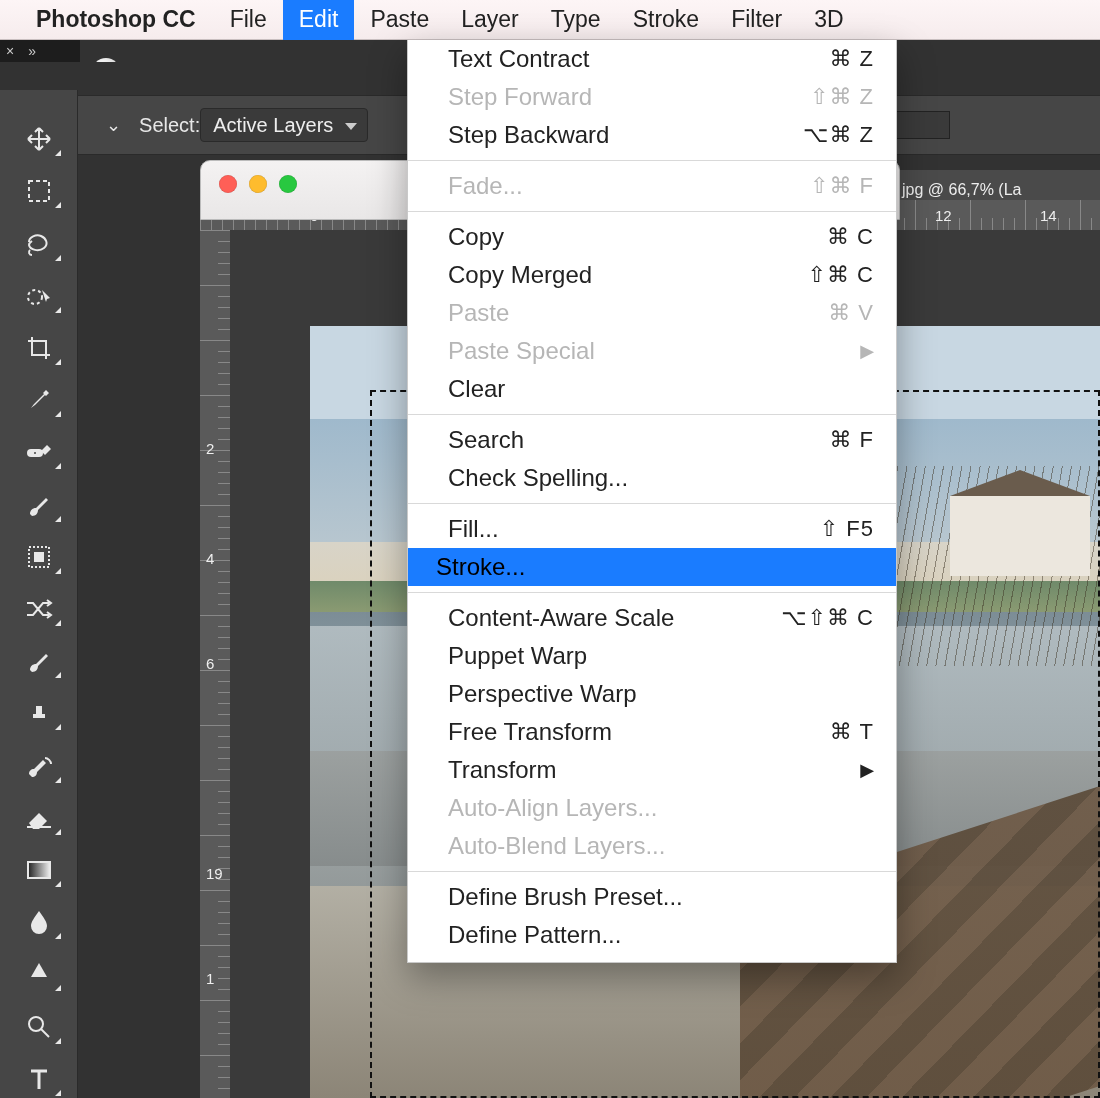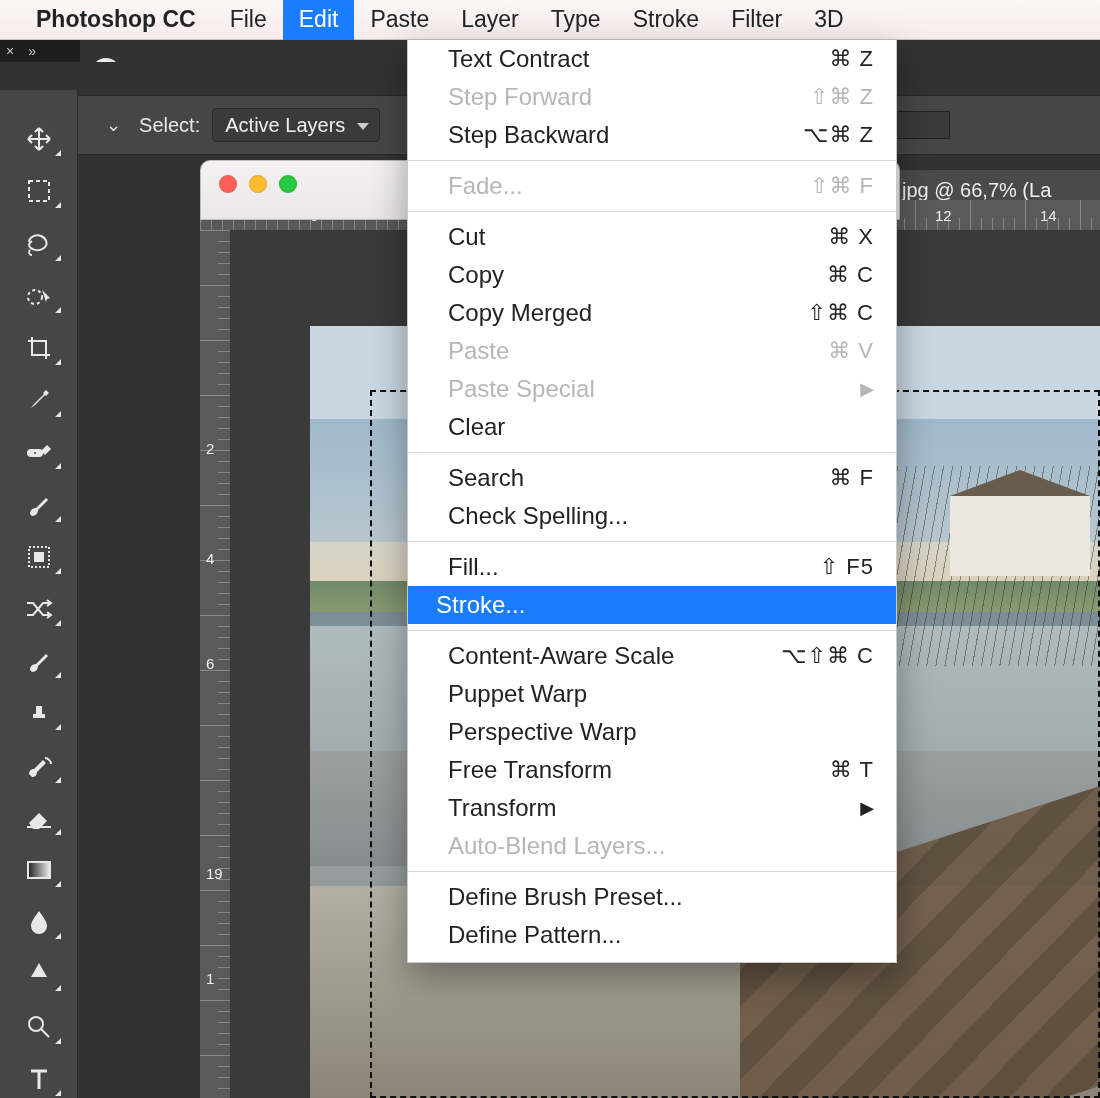--- a/index.html
+++ b/index.html
@@ -33,21 +33,21 @@
     display:flex; flex-direction:column; align-items:center; gap:14px; padding-top:30px;
   }
   .tools .tool { width:48px; height:40px; display:flex; align-items:center; justify-content:center; color:#e8e8e8; position:relative;}
   .tools .tool svg { stroke:#e8e8e8; fill:none; stroke-width:2; }
   .tools .corner { position:absolute; right:2px; bottom:2px; width:0;height:0;border-left:6px solid transparent;border-bottom:6px solid #e8e8e8;}
 
   
   .optbar-bg { position:absolute; top:62px; left:78px; right:0; height:90px; background:#323232; }
   .optbar { position:absolute; top:95px; left:78px; right:0; height:60px; background:#464646; border-top:1px solid #2a2a2a; border-bottom:1px solid #2a2a2a; display:flex; align-items:center; color:#e8e8e8; font-size:20px; padding-left:10px;}
   .optbar .chev { margin:0 18px; color:#e8e8e8; font-size:18px;}
-  .optbar .lbl { margin-right:12px; }
+  .optbar .lbl { }
   .optbar .dropdown { background:#3a3a3a; border:1px solid #2a2a2a; height:34px; padding:0 34px 0 12px; display:flex; align-items:center; border-radius:4px; color:#eee; position:relative;}
   .optbar .dropdown::after { content:""; position:absolute; right:10px; top:14px; border-left:6px solid transparent;border-right:6px solid transparent;border-top:7px solid #ccc;}
   .optbar .sel2 { position:absolute; right:150px; display:flex; align-items:center; gap:10px;}
   .optbar .sel2 .box { width:90px; height:28px; background:#3a3a3a; border:1px solid #222; }
   .optbar .sel2 .mini { width:30px; height:28px; background:#3a3a3a; border:1px solid #222; position:relative;}
   .optbar .sel2 .mini::after{content:"";position:absolute;right:6px;top:11px;border-left:5px solid transparent;border-right:5px solid transparent;border-top:6px solid #ccc;}
 
   
   .docwin {
     position:absolute; top:160px; left:200px; width:700px; height:60px;
@@ -61,21 +61,21 @@
   
   .ruler-h { position:absolute; top:200px; left:200px; right:0; height:30px; background:#5a5a5a; color:#ddd; font-size:14px; z-index:4; overflow:hidden;}
   .ruler-h .tick { position:absolute; top:0; bottom:0; border-left:1px solid #888; }
   .ruler-h .ticklbl { position:absolute; top:7px; font-size:15px; color:#eee;}
   .ruler-v { position:absolute; top:230px; left:200px; width:30px; bottom:0; background:#5a5a5a; z-index:4;}
   .ruler-v .vtick { position:absolute; left:0; right:0; border-top:1px solid #888;}
   .ruler-v .vlbl { position:absolute; left:6px; color:#eee; font-size:15px;}
 
   .doc-title-frag {
     position:absolute; top:170px; right:0; height:40px; left:898px;
-    background:#4a4a4a; color:#eee; font-size:20px; display:flex; align-items:center; padding-left:4px; z-index:4; white-space:nowrap; overflow:hidden;
+    background:#4a4a4a; color:#eee; font-size:16px; display:flex; align-items:center; padding-left:4px; z-index:4; white-space:nowrap; overflow:hidden;
   }
 
   .canvas {
     position:absolute; top:230px; left:230px; right:0; bottom:0;
     background:#3a3a3a; z-index:3; overflow:hidden;
   }
   
   .img {
     position:absolute; top:96px; left:80px; right:0; bottom:0;
     background:
@@ -114,21 +114,21 @@
     box-shadow:0 14px 34px rgba(0,0,0,.35);
     z-index:100; padding-bottom:8px;
   }
   .menu-panel .sep { height:1px; background:#d9d9d9; margin:6px 0;}
   .menu-panel .mi {
     display:flex; align-items:center; height:38px;
     padding:0 22px 0 40px; font-size:24px; color:#222;
     justify-content:space-between; white-space:nowrap;
   }
   .menu-panel .mi.disabled { color:#b6b6b6; }
-  .menu-panel .mi.highlight { background:#1a7cff; color:#ffffff;padding-left:28px; }
+  .menu-panel .mi.highlight { background:#1a7cff; color:#000000;padding-left:28px; }
   .menu-panel .mi .sc { font-size:22px; letter-spacing:1px; font-family:-apple-system,Arial; }
   .menu-panel .mi.disabled .sc { color:#b6b6b6; }
   .menu-panel .mi .arrow { font-size:18px;}
 </style>
 </head>
 <body>
 
 <div class="menubar">
   <span class="apple-logo"></span>
   <span class="app-name">Photoshop CC</span>
@@ -507,24 +507,20 @@
       <span>Step Backward</span>
       <span class="sc">⌥⌘ Z</span>
     </div>
     <div class="sep"></div>
     <div class="mi disabled">
       <span>Fade...</span>
       <span class="sc">⇧⌘ F</span>
     </div>
     <div class="sep"></div>
     <div class="mi">
-      <span>Cut</span>
-      <span class="sc">⌘ X</span>
-    </div>
-    <div class="mi">
       <span>Copy</span>
       <span class="sc">⌘ C</span>
     </div>
     <div class="mi">
       <span>Copy Merged</span>
       <span class="sc">⇧⌘ C</span>
     </div>
     <div class="mi disabled">
       <span>Paste</span>
       <span class="sc">⌘ V</span>
@@ -565,20 +561,23 @@
     </div>
     <div class="mi">
       <span>Free Transform</span>
       <span class="sc">⌘ T</span>
     </div>
     <div class="mi">
       <span>Transform</span>
       <span class="arrow">▶</span>
     </div>
     <div class="mi disabled">
+      <span>Auto-Align Layers...</span>
+    </div>
+    <div class="mi disabled">
       <span>Auto-Blend Layers...</span>
     </div>
     <div class="sep"></div>
     <div class="mi">
       <span>Define Brush Preset...</span>
     </div>
     <div class="mi">
       <span>Define Pattern...</span>
     </div>
   </div>

